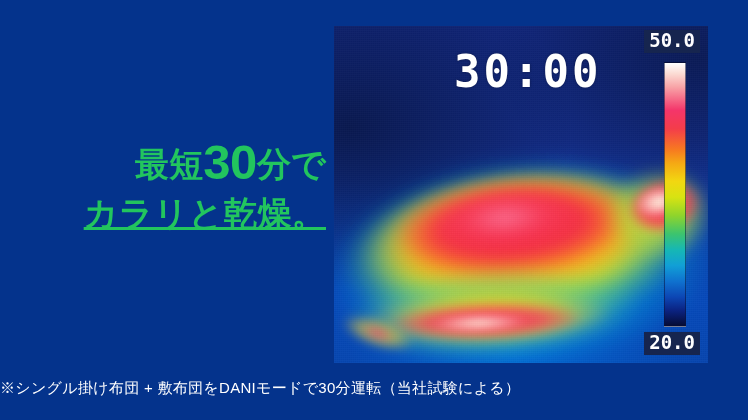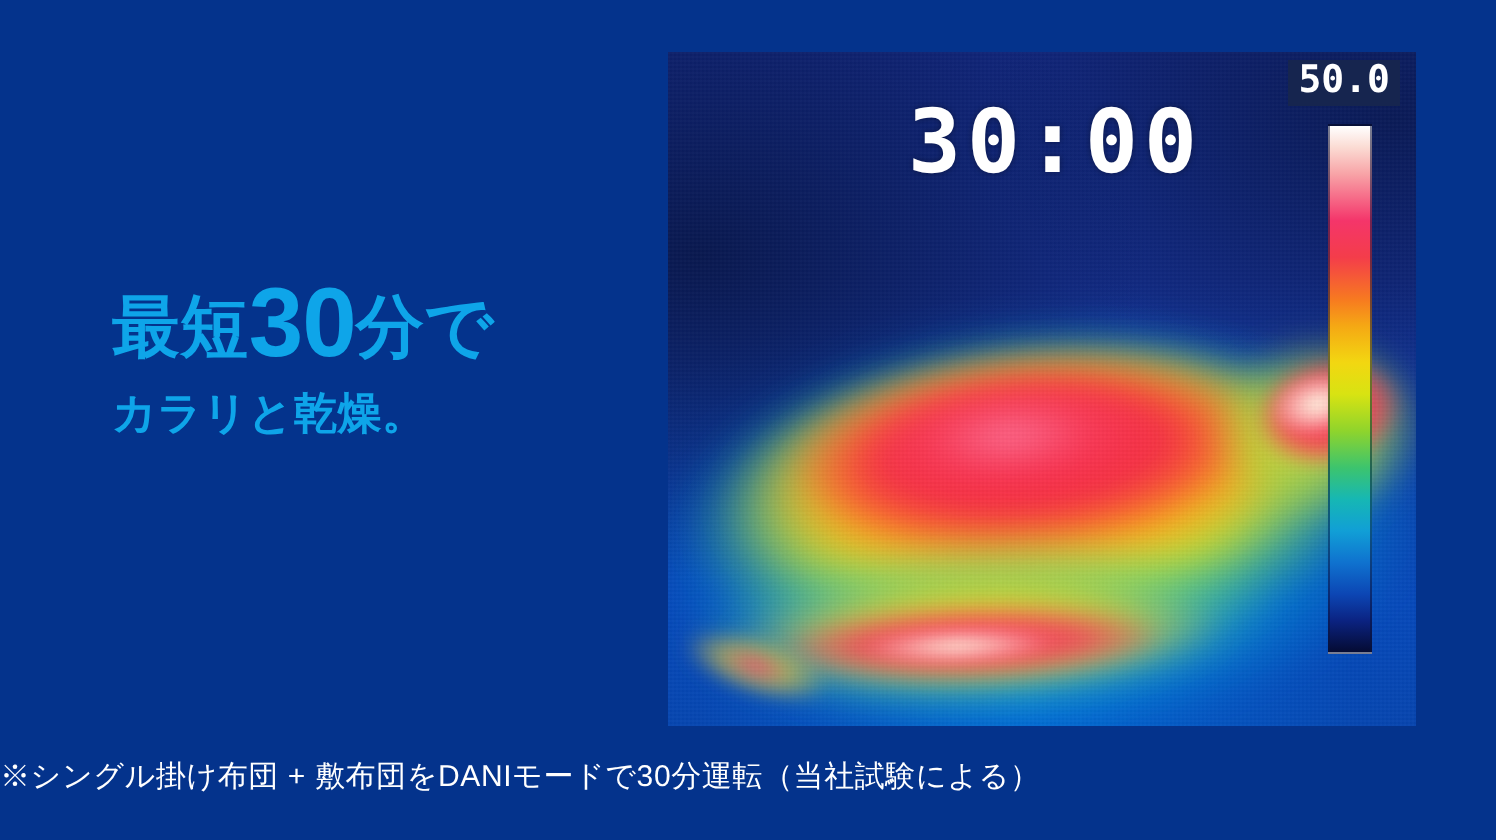--- a/index.html
+++ b/index.html
@@ -17,36 +17,38 @@
     background: #04338c;
     overflow: hidden;
   }
 
   
   .headline {
     position: absolute;
     left: 56px;
     top: 138px;
     width: 270px;
-    color: #0ea5e9;
+    color: #22c55e;
     font-weight: 700;
     letter-spacing: 0.01em;
     line-height: 1.0;
     user-select: none;
+    text-align: right;
   }
   .headline .line {
     display: block;
     white-space: nowrap;
   }
   .headline .line1 {
     font-size: 34px;
     margin-bottom: 9px;
   }
   .headline .line2 {
-    font-size: 22px;
+    font-size: 34px;
+    text-decoration: underline;
   }
   .headline .big {
     font-size: 49px;
     letter-spacing: -0.01em;
     vertical-align: -3px;
   }
 
   
   .thermal-panel {
     position: absolute;
@@ -275,17 +277,18 @@
     <div class="blob hotspot-halo"></div>
     <div class="blob hotspot-red"></div>
     <div class="blob hotspot-core"></div>
 
     <div class="noise"></div>
 
     <div class="timer">30:00</div>
 
     <div class="scale-label scale-label-max">50.0</div>
     <div class="scale-bar"></div>
+    <div class="scale-label scale-label-min">20.0</div>
   </div>
 
   <div class="caption">※シングル掛け布団 + 敷布団をDANIモードで30分運転（当社試験による）</div>
 
 </div>
 
 </body></html>

